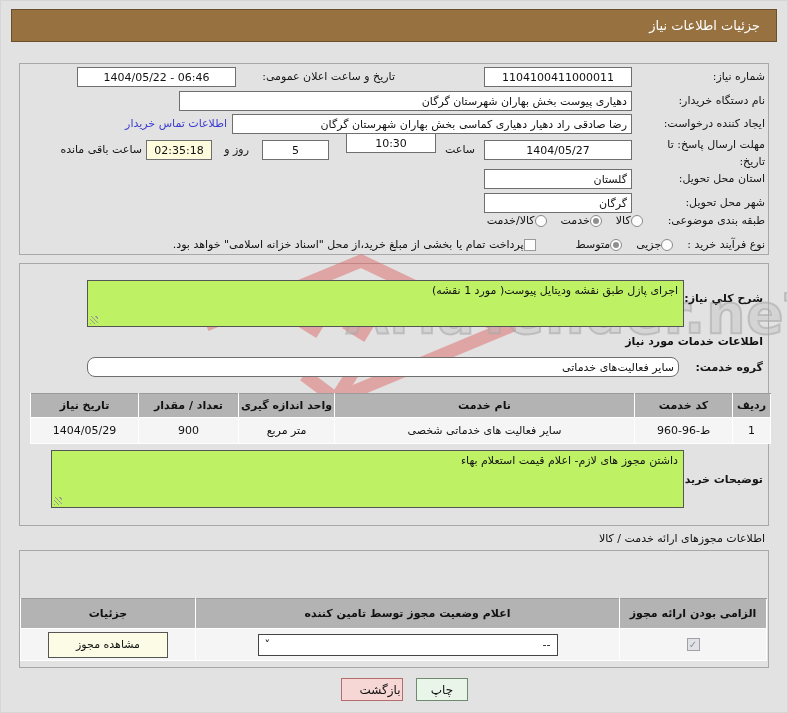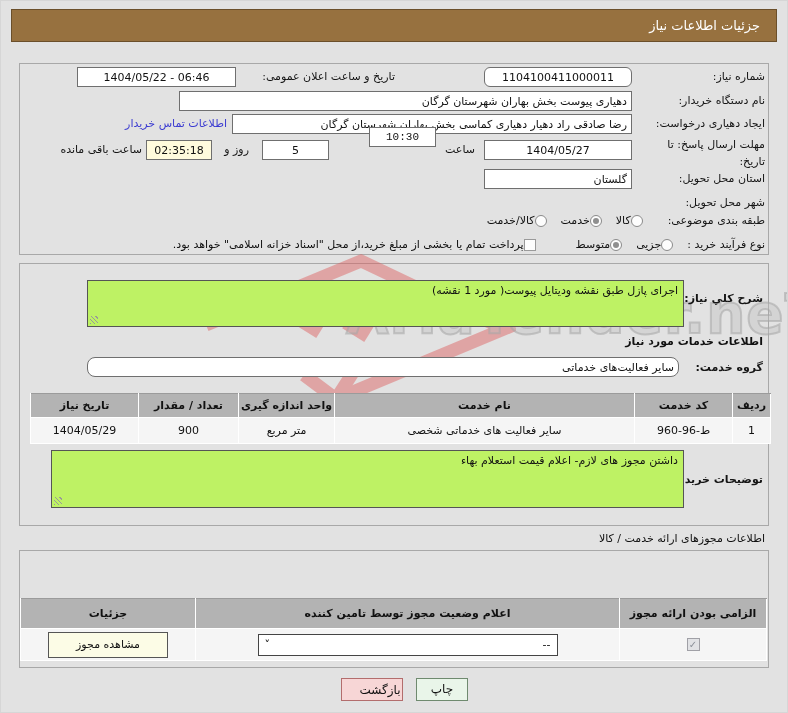--- a/index.html
+++ b/index.html
@@ -46,21 +46,21 @@
     align-items:center;justify-content:center;color:#8a8f98;font-size:10px;}
   .cb2.on::after{content:"\2713";}
   .selectbox{width:300px;height:22px;background:#fff;border:1px solid #444;margin:0 auto;
     display:flex;align-items:center;justify-content:space-between;padding:0 6px;direction:rtl;}
   .selectbox .arrow{font-weight:bold;font-size:11px;color:#222;}
   .btn{position:absolute;height:23px;display:flex;align-items:center;justify-content:center;
     font-size:12px;cursor:pointer;}
   .btn-view{width:120px;height:26px;background:#fcfce6;border:1px solid #555;margin:0 auto;
     display:flex;align-items:center;justify-content:center;cursor:pointer;font-size:11px;position:static;}
   .btn-back{left:340px;top:677px;width:62px;background:var(--back-bg);border:1px solid var(--back-border);padding-left:16px;}
-  .btn-print{left:415px;top:677px;width:52px;background:var(--print-bg);border:1px solid #6f8a6f;font-family:Liberation Serif, serif;}
+  .btn-print{left:415px;top:677px;width:52px;background:var(--print-bg);border:1px solid #6f8a6f;}
   .wm-text{position:absolute;top:281px;left:345px;direction:ltr;font-size:55px;font-weight:bold;
     letter-spacing:1px;color:rgba(190,190,190,0.38);-webkit-text-stroke:2px rgba(165,165,165,0.55);
     white-space:nowrap;pointer-events:none;}
   .wm-logo{position:absolute;top:252px;left:185px;width:330px;height:150px;pointer-events:none;opacity:.45;}
   .hdg{position:absolute;font-size:11px;}
 </style>
 </head>
 <body>
 
 <div class="page">
@@ -75,44 +75,45 @@
     <svg width="330" height="150" viewBox="0 0 330 150">
       <path d="M 20 72 L 175 8 L 318 76 L 150 146 L 118 122" fill="none" stroke="var(--wm-red)" stroke-width="13"></path>
       <rect x="120" y="30" width="26" height="52" transform="rotate(32 133 56)" fill="var(--wm-red)"></rect>
       <rect x="168" y="34" width="26" height="52" transform="rotate(32 181 60)" fill="var(--wm-red)"></rect>
       <path d="M 150 146 L 168 118" fill="none" stroke="var(--wm-red)" stroke-width="13"></path>
     </svg>
   </div>
   <div class="wm-text">AriaTender.neT</div>
 
   <div class="lbl" style="top:69px;right:22px;">شماره نیاز:</div>
-  <div class="fld center ltr" style="top:66px;right:155px;width:148px;border-radius:6px;">1104100411000011</div>
+  <div class="fld center ltr" style="top:66px;right:155px;width:148px;">1104100411000011</div>
   <div class="lbl" style="top:69px;right:392px;">تاریخ و ساعت اعلان عمومی:</div>
   <div class="fld center ltr" style="top:66px;right:551px;width:159px;">1404/05/22 - 06:46</div>
 
   <div class="lbl" style="top:93px;right:22px;">نام دستگاه خریدار:</div>
   <div class="fld rt" style="top:90px;right:155px;width:453px;">دهیاری پیوست بخش بهاران شهرستان گرگان</div>
 
-  <div class="lbl" style="top:116px;right:22px;">ایجاد دهیاری درخواست:</div>
+  <div class="lbl" style="top:116px;right:22px;">ایجاد کننده درخواست:</div>
   <div class="fld rt" style="top:113px;right:155px;width:400px;">رضا صادقی راد دهیار دهیاری کماسی بخش بهاران شهرستان گرگان</div>
   <div class="link" style="top:116px;right:560px;">اطلاعات تماس خریدار</div>
 
   <div class="lbl" style="top:136px;right:22px;width:108px;white-space:normal;text-align:right;line-height:1.5;">مهلت ارسال پاسخ: تا تاریخ:</div>
   <div class="fld center ltr" style="top:139px;right:155px;width:148px;">1404/05/27</div>
   <div class="lbl" style="top:142px;right:312px;">ساعت</div>
-  <div class="fld center ltr" style="top:126px;right:351px;width:67px;font-family:Liberation Mono, monospace;">10:30</div>
+  <div class="fld center ltr" style="top:132px;right:351px;width:90px;">10:30</div>
   <div class="fld center ltr" style="top:139px;right:458px;width:67px;">5</div>
   <div class="lbl" style="top:142px;right:538px;">روز و</div>
   <div class="fld center ltr" style="top:139px;right:575px;width:66px;background:var(--countdown-bg);">02:35:18</div>
   <div class="lbl" style="top:142px;right:645px;">ساعت باقی مانده</div>
 
   <div class="lbl" style="top:171px;right:22px;">استان محل تحویل:</div>
   <div class="fld rt" style="top:168px;right:155px;width:148px;">گلستان</div>
 
   <div class="lbl" style="top:195px;right:22px;">شهر محل تحویل:</div>
+  <div class="fld rt" style="top:192px;right:155px;width:148px;">گرگان</div>
 
   <div class="row-flex" style="top:213px;right:22px;">
     <span class="lbl" style="position:static;margin-left:11px;">طبقه بندی موضوعی:</span>
     <span class="opt">
       <span class="radio"></span>
       <span>کالا</span>
     </span>
     <span class="opt">
       <span class="radio on"></span>
       <span>خدمت</span>

